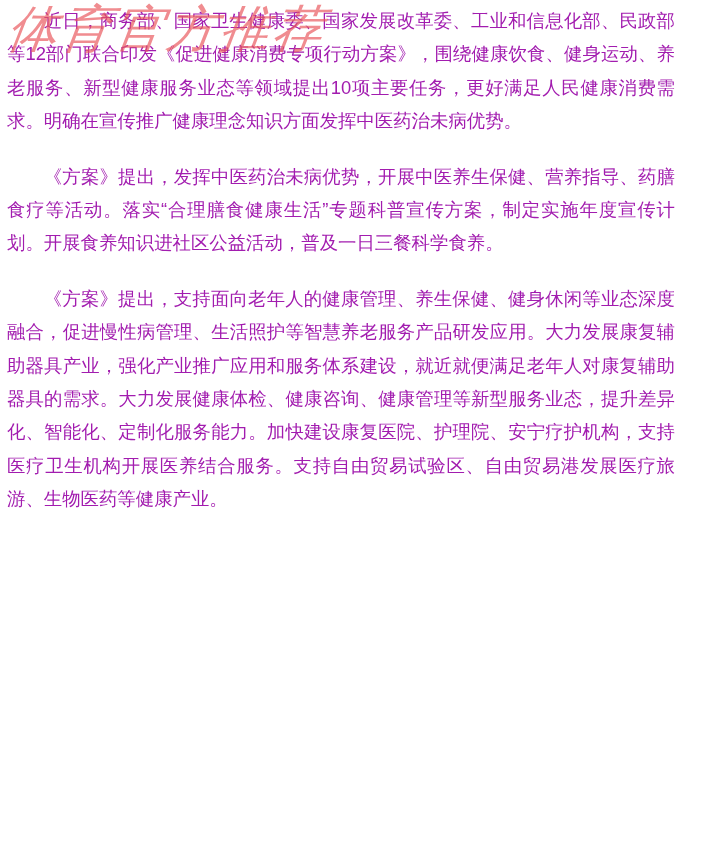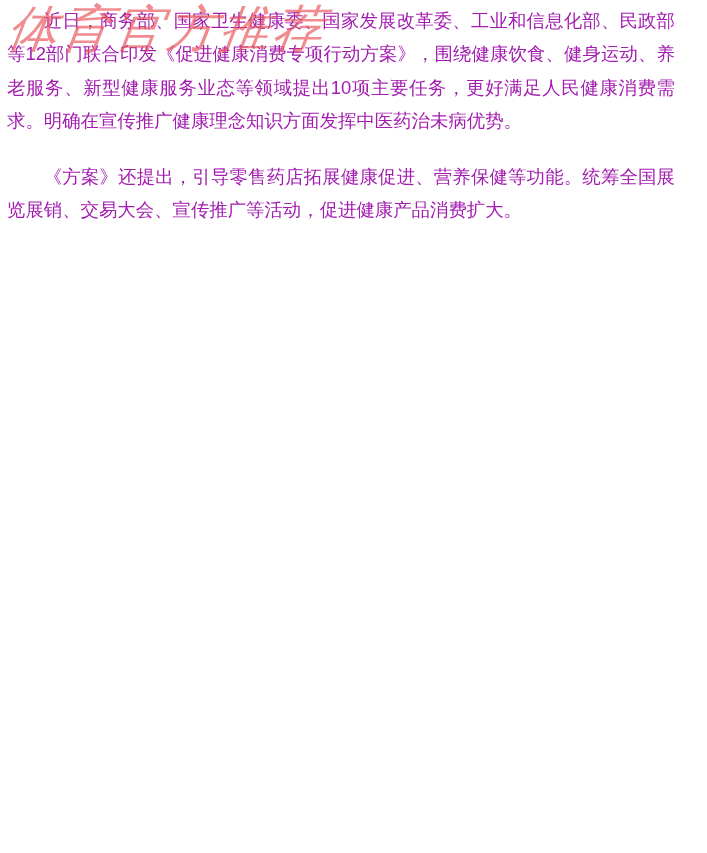--- a/index.html
+++ b/index.html
@@ -53,15 +53,16 @@
     pointer-events: none;
   }
 </style>
 </head>
 <body>
 
 <div class="page">
   <div class="watermark">体育官方推荐</div>
   <article>
     <p>近日，商务部、国家卫生健康委、国家发展改革委、工业和信息化部、民政部等12部门联合印发《促进健康消费专项行动方案》，围绕健康饮食、健身运动、养老服务、新型健康服务业态等领域提出10项主要任务，更好满足人民健康消费需求。明确在宣传推广健康理念知识方面发挥中医药治未病优势。</p>
-    <p>《方案》还提出，引导零售药店拓展健康促进、营养保健等功能。统筹全国展览展销、交易大会、宣传推广等活动，促进健康产品消费扩大。</p>
+    <p>《方案》提出，发挥中医药治未病优势，开展中医养生保健、营养指导、药膳食疗等活动。落实“合理膳食健康生活”专题科普宣传方案，制定实施年度宣传计划。开展食养知识进社区公益活动，普及一日三餐科学食养。</p>
+    <p>《方案》提出，支持面向老年人的健康管理、养生保健、健身休闲等业态深度融合，促进慢性病管理、生活照护等智慧养老服务产品研发应用。大力发展康复辅助器具产业，强化产业推广应用和服务体系建设，就近就便满足老年人对康复辅助器具的需求。大力发展健康体检、健康咨询、健康管理等新型服务业态，提升差异化、智能化、定制化服务能力。加快建设康复医院、护理院、安宁疗护机构，支持医疗卫生机构开展医养结合服务。支持自由贸易试验区、自由贸易港发展医疗旅游、生物医药等健康产业。</p>
   </article>
 </div>
 
 </body></html>

